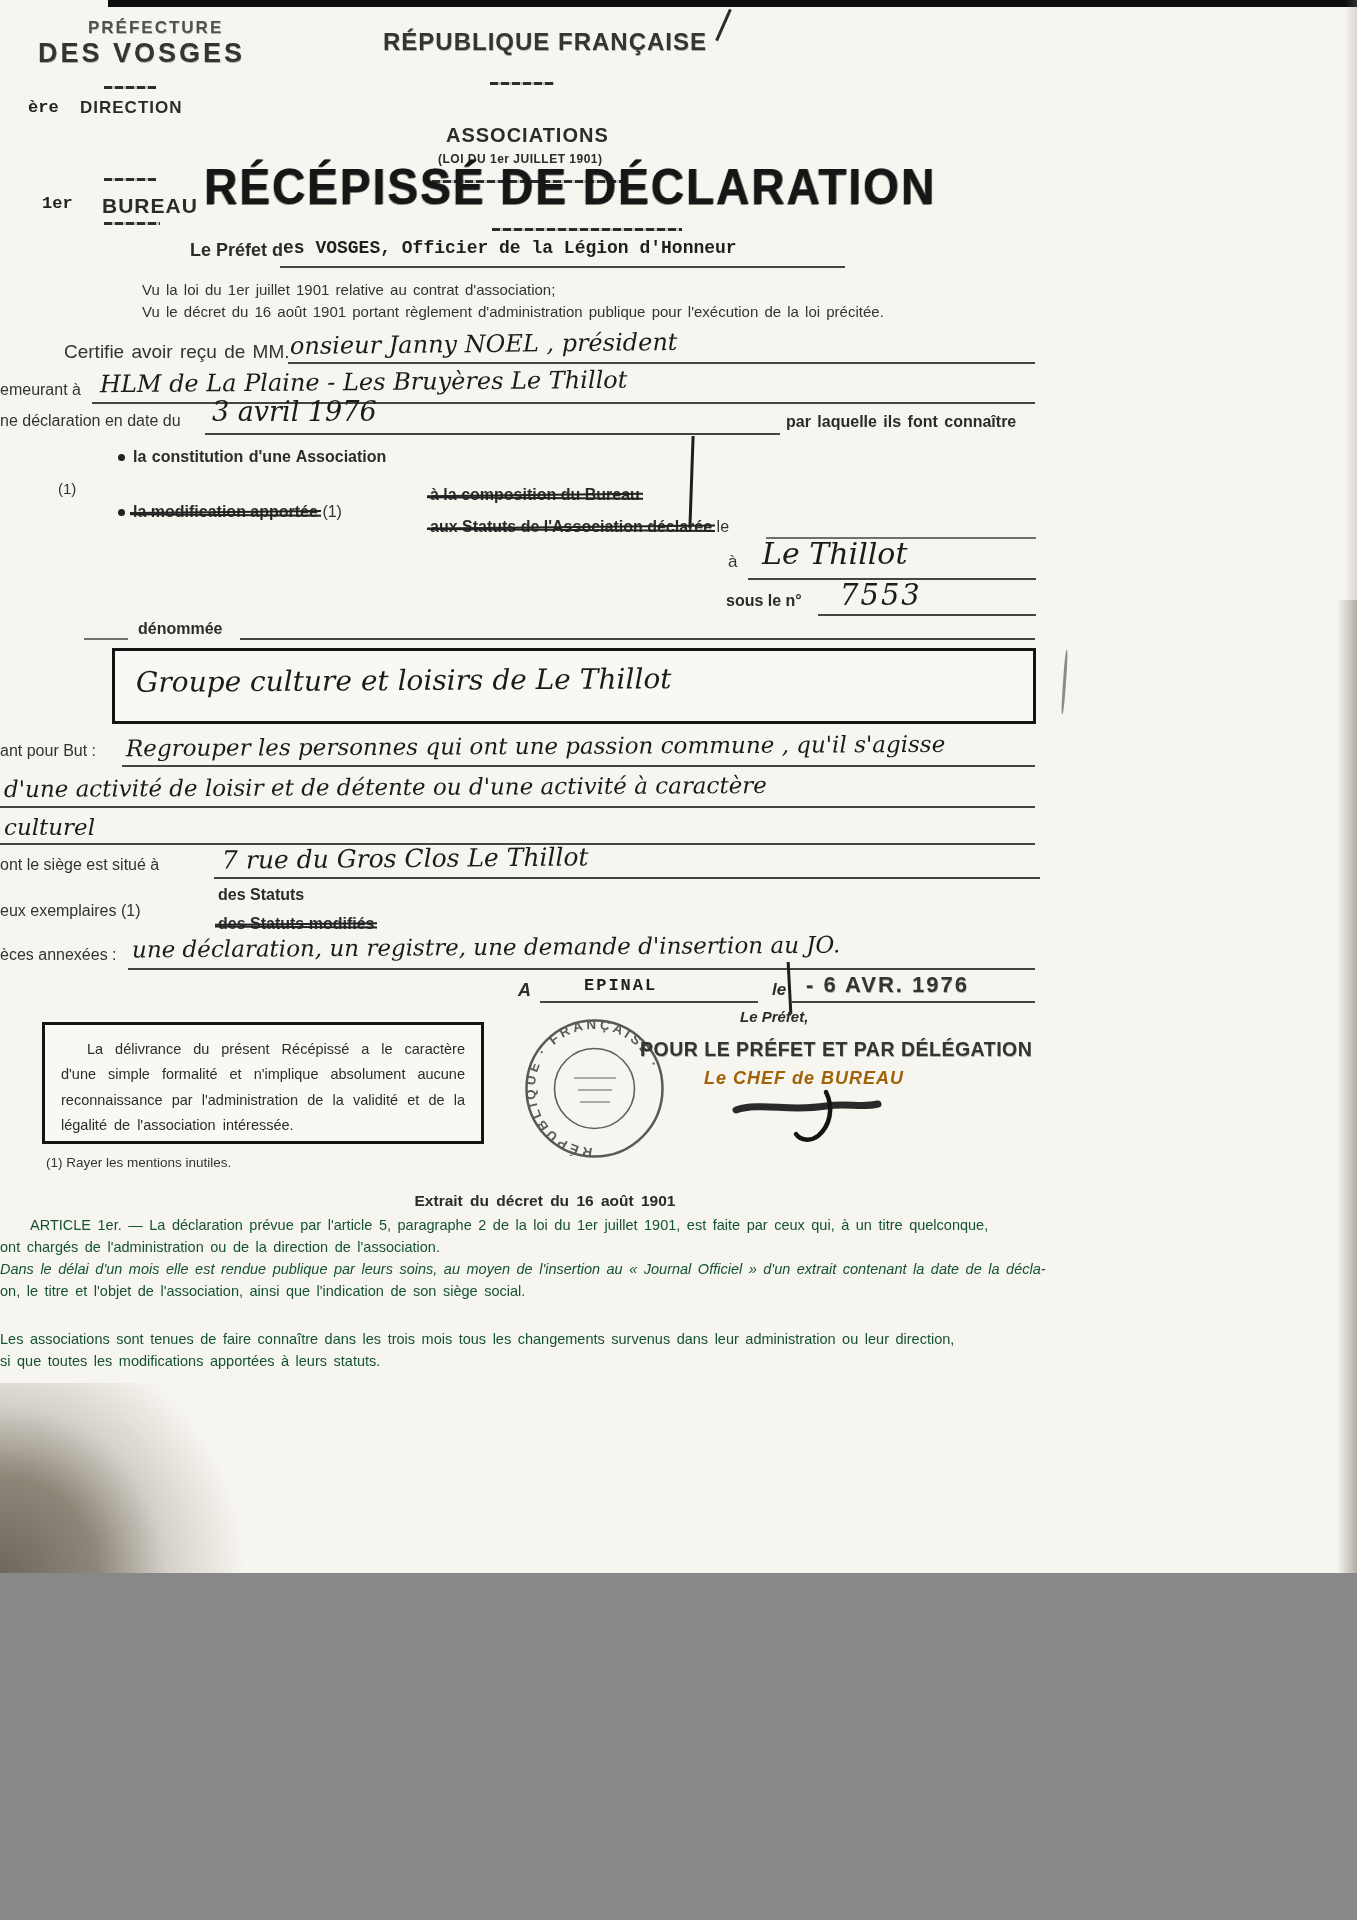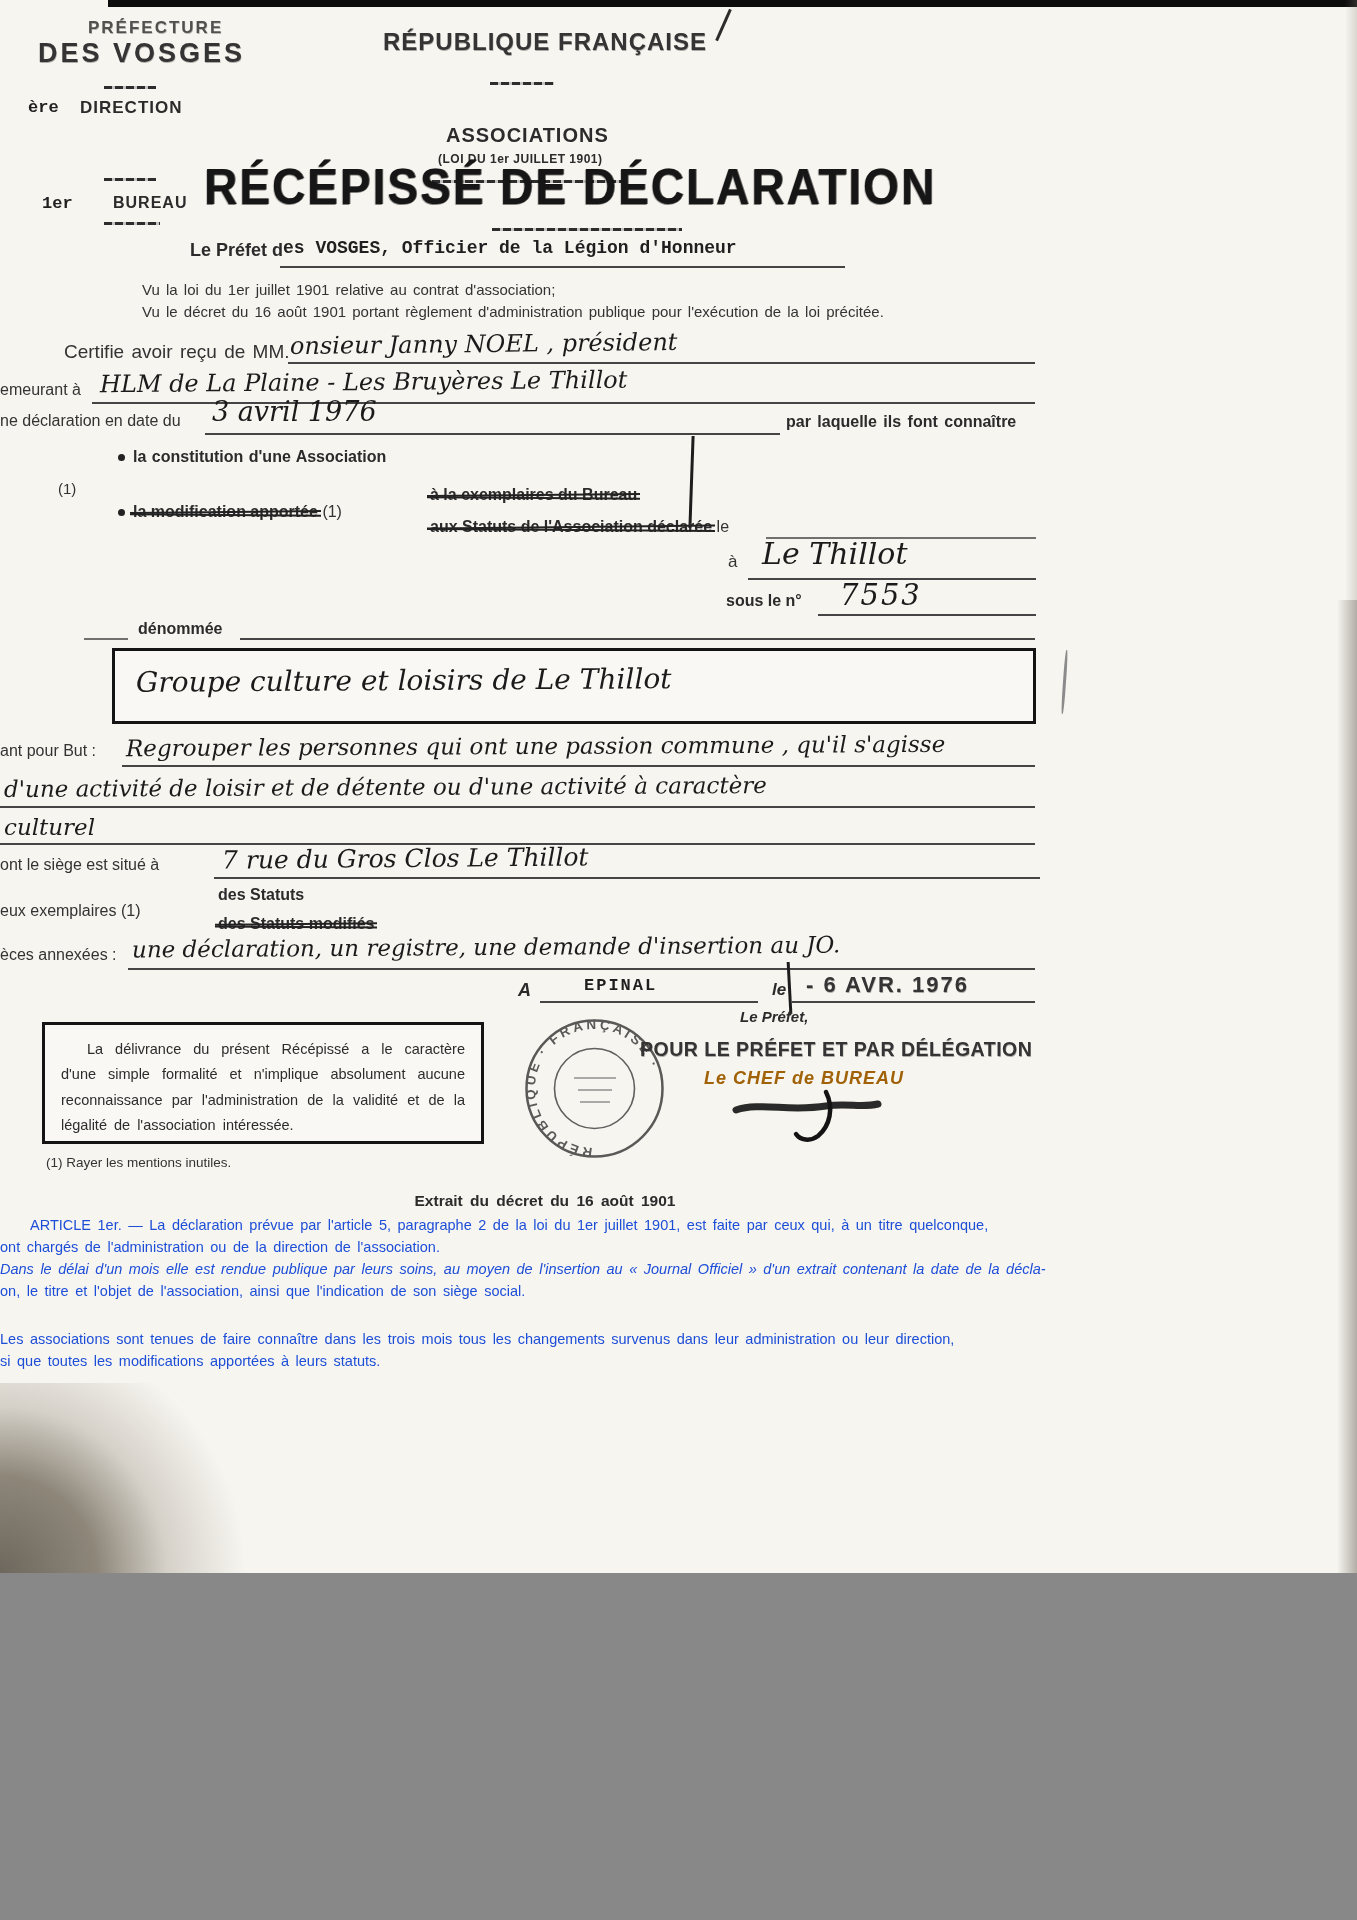--- a/index.html
+++ b/index.html
@@ -23,21 +23,21 @@
     content:"";position:absolute;left:-3px;right:-3px;height:2px;background:#222;
   }
   .xout::before{top:42%;transform:rotate(-.6deg);}
   .xout::after{top:62%;transform:rotate(.4deg);}
   .title-ink{
     font-weight:bold;letter-spacing:2px;color:#161616;
     text-shadow:1px 0 0 rgba(0,0,0,.55),0 1px 0 rgba(0,0,0,.35),-1px 1px 0 rgba(0,0,0,.2);
     transform:scaleY(1.08);
   }
   .stampish{color:#343434;text-shadow:.5px .5px 0 rgba(0,0,0,.3);}
-  .para{font-size:14.5px;color:#1d4ed8;line-height:1.55;word-spacing:2.5px;white-space:nowrap;}
+  .para{font-size:14.5px;color:#14532d;line-height:1.55;word-spacing:2.5px;white-space:nowrap;}
   .bullet-dot{display:inline-block;width:7px;height:7px;border-radius:50%;background:#222;margin-right:8px;vertical-align:middle;}
 </style>
 </head>
 <body>
 
 <div class="page">
 
   <div class="abs" style="left:108px;top:0;right:0;height:7px;background:#0d0d0d;"></div>
   <div class="abs" style="left:722px;top:8px;width:3px;height:34px;background:#2c2c2c;transform:rotate(24deg);"></div>
   <div class="abs" style="right:0;top:600px;bottom:0;width:20px;background:linear-gradient(90deg,rgba(120,115,105,0) 0%,rgba(120,115,105,.55) 100%);"></div>
@@ -47,21 +47,21 @@
   <div class="abs" style="left:690px;top:436px;width:2.5px;height:92px;background:#1d1d1d;transform:rotate(2deg);"></div>
   <div class="abs" style="left:788px;top:962px;width:2.5px;height:52px;background:#1d1d1d;transform:rotate(-3deg);"></div>
 
   <div class="abs printed stampish" style="left:88px;top:18px;font-size:17px;letter-spacing:2px;opacity:.85;">PRÉFECTURE</div>
   <div class="abs printed stampish" style="left:38px;top:38px;font-size:27px;letter-spacing:3px;">DES VOSGES</div>
   <div class="abs divider" style="left:104px;top:86px;width:52px;"></div>
   <div class="abs typed" style="left:28px;top:98px;font-size:17px;">ère</div>
   <div class="abs printed" style="left:80px;top:98px;font-size:17px;letter-spacing:1px;">DIRECTION</div>
   <div class="abs divider" style="left:104px;top:178px;width:52px;"></div>
   <div class="abs typed" style="left:42px;top:194px;font-size:17px;">1er</div>
-  <div class="abs printed" style="left:102px;top:194px;font-size:16px;letter-spacing:1px;margin-left:11px;">BUREAU</div>
+  <div class="abs printed" style="left:102px;top:194px;font-size:21px;letter-spacing:1px;">BUREAU</div>
   <div class="abs divider" style="left:104px;top:222px;width:56px;"></div>
 
   <div class="abs printed stampish" style="left:383px;top:28px;font-size:24px;letter-spacing:1px;">RÉPUBLIQUE FRANÇAISE</div>
   <div class="abs divider" style="left:490px;top:82px;width:64px;"></div>
   <div class="abs printed" style="left:446px;top:124px;font-size:20px;letter-spacing:1px;">ASSOCIATIONS</div>
   <div class="abs printed" style="left:438px;top:152px;font-size:12px;letter-spacing:.5px;">(LOI DU 1er JUILLET 1901)</div>
   <div class="abs divider" style="left:432px;top:180px;width:190px;"></div>
 
   <div class="abs title-ink" style="left:204px;top:160px;font-size:46px;">RÉCÉPISSÉ DE DÉCLARATION</div>
   <div class="abs divider" style="left:492px;top:228px;width:190px;"></div>
@@ -84,21 +84,21 @@
   <div class="abs light" style="left:0px;top:412px;font-size:16px;">ne déclaration en date du</div>
   <div class="abs hw" style="left:212px;top:396px;font-size:27px;">3 avril 1976</div>
   <div class="abs rule" style="left:205px;top:433px;width:575px;"></div>
   <div class="abs printed" style="left:786px;top:413px;font-size:16px;word-spacing:2px;">par laquelle ils font connaître</div>
 
   <div class="abs printed" style="left:118px;top:448px;font-size:16px;word-spacing:1px;">
     <span class="bullet-dot"></span><span>la constitution d'une Association</span>
   </div>
   <div class="abs light" style="left:58px;top:480px;font-size:15px;">(1)</div>
   <div class="abs printed" style="left:430px;top:486px;font-size:16px;">
-    <span class="xout">à la exemplaires du Bureau</span>
+    <span class="xout">à la composition du Bureau</span>
   </div>
   <div class="abs printed" style="left:118px;top:503px;font-size:16px;">
     <span class="bullet-dot"></span><span class="xout">la modification apportée</span>
     <span class="light">(1)</span>
   </div>
   <div class="abs printed" style="left:430px;top:518px;font-size:16px;">
     <span class="xout">aux Statuts de l'Association déclarée</span>
     <span class="light" style="font-weight:normal;">le</span>
   </div>
   <div class="abs rule-soft" style="left:766px;top:537px;width:270px;"></div>

